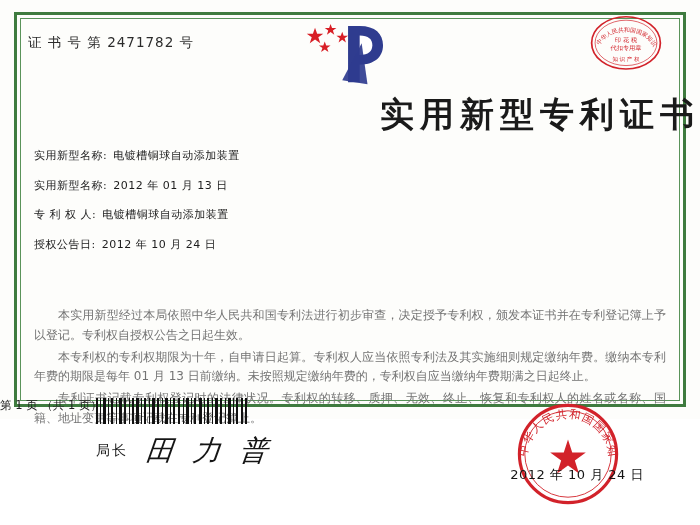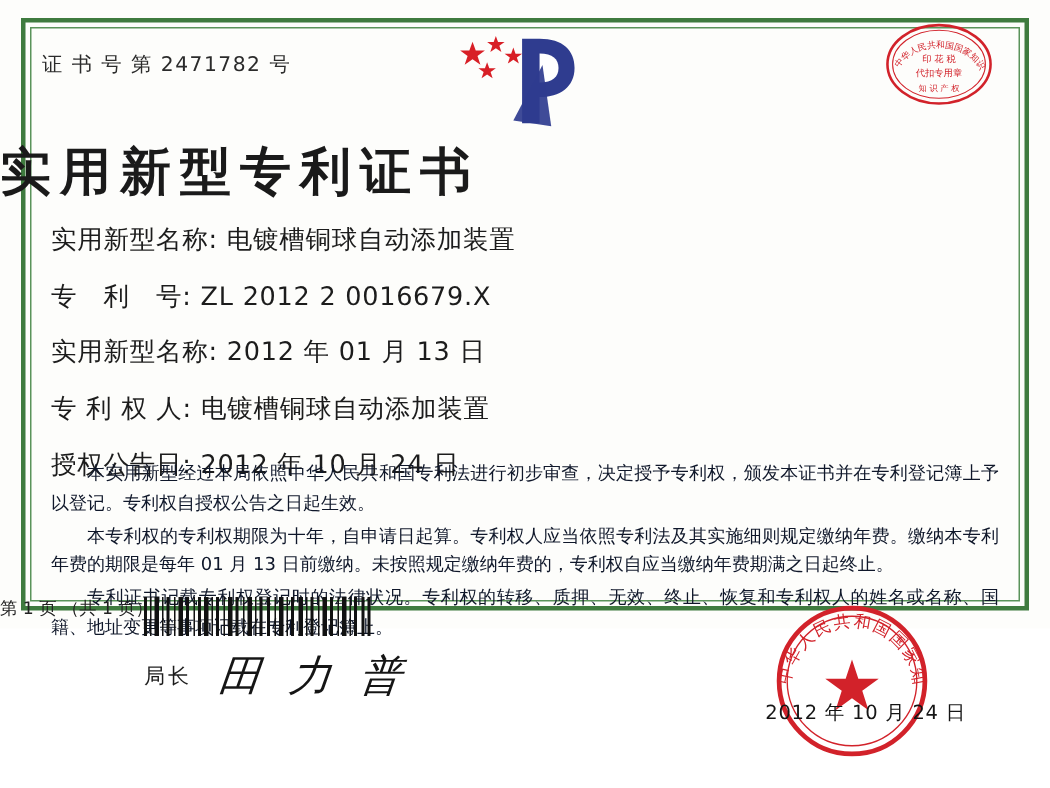--- a/index.html
+++ b/index.html
@@ -69,61 +69,61 @@
     width: 120px;
     height: 68px;
   }
 
   
   .main-title {
     position: absolute;
     left: 0;
     right: 0;
     top: 92px;
-    text-align: left;
+    text-align: right;
     font-size: 34px;
     font-weight: bold;
     letter-spacing: 6px;
     color: #1a1a1a;
     font-family: "DejaVu Sans", sans-serif;
   }
 
   
   .fields {
     position: absolute;
     left: 34px;
     right: 40px;
     top: 148px;
   }
   .field-row {
     display: flex;
     align-items: baseline;
     margin-bottom: 14.5px;
-    font-size: 17px;
+    font-size: 11px;
     color: #1c1c1c;
     font-family: "DejaVu Sans", sans-serif;
   }
   .field-label {
     white-space: nowrap;
     letter-spacing: 0.5px;
   }
   .field-value {
     margin-left: 6px;
     letter-spacing: 0.5px;
   }
 
   
   .body-text {
     position: absolute;
     left: 34px;
     right: 34px;
     top: 306px;
     font-size: 12px;
     line-height: 1.65;
-    color: #0f172a;
+    color: #737373;
     text-align: justify;
     font-family: "DejaVu Sans", sans-serif;
   }
   .body-text p {
     margin: 0 0 2px 0;
     text-indent: 2em;
   }
 
   
   .barcode {
@@ -236,24 +236,20 @@
     <path d="M 70 14 C 79 14 83 18 83 24 C 83 30 79 34 70 34 Z" fill="#ffffff"></path>
     <path d="M 52 60 L 72 22 L 78 64 Z" fill="#2f3c8f" opacity="0.92"></path>
   </svg>
 
   <div class="main-title">实用新型专利证书</div>
 
   <div class="fields">
     <div class="field-row">
       <span class="field-label">实用新型名称:</span>
       <span class="field-value">电镀槽铜球自动添加装置</span>
-    </div>
-    <div class="field-row">
-      <span class="field-label">专　利　号:</span>
-      <span class="field-value">ZL 2012 2 0016679.X</span>
     </div>
     <div class="field-row">
       <span class="field-label">实用新型名称:</span>
       <span class="field-value">2012 年 01 月 13 日</span>
     </div>
     <div class="field-row">
       <span class="field-label">专 利 权 人:</span>
       <span class="field-value">电镀槽铜球自动添加装置</span>
     </div>
     <div class="field-row">

